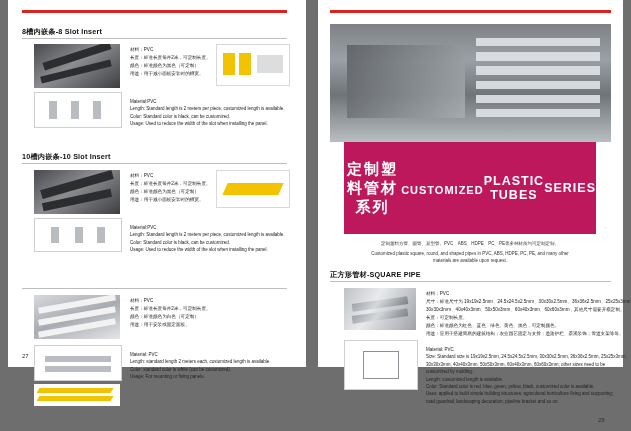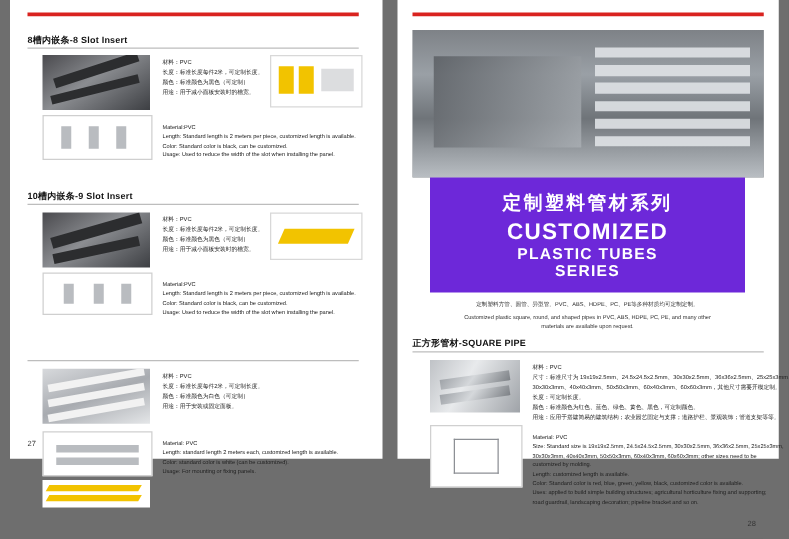--- a/index.html
+++ b/index.html
@@ -28,24 +28,24 @@
 
   .pagenum{position:absolute;bottom:8px;font-size:6px;color:#333;}
 
   
   .bigphoto{position:absolute;left:330px;top:24px;width:281px;height:118px;overflow:hidden;background:#8c8f93;}
   .bp-strip{position:absolute;left:0;top:0;width:100%;height:100%;
     background:linear-gradient(180deg,#7e8287 0%,#9aa0a6 30%,#6f7479 60%,#b9bec3 100%);}
   .bp-machine{position:absolute;left:6%;top:18%;width:42%;height:62%;background:linear-gradient(120deg,#5a5e63,#a9aeb3);opacity:.85;}
   .bp-tube{position:absolute;background:#dfe2e5;opacity:.9;}
 
-  .redblock{position:absolute;left:344px;top:142px;width:252px;height:92px;background:#6d28d9;
-    display:flex;flex-direction:column;align-items:center;justify-content:center;color:#fff;text-align:center;}
+  .redblock{position:absolute;left:344px;top:142px;width:252px;height:92px;background:#be185d;
+    display:flex;flex-direction:row;align-items:center;justify-content:center;color:#fff;text-align:center;}
   .redblock .cn{font-size:15px;font-weight:bold;letter-spacing:2px;}
-  .redblock .en1{font-size:18px;font-weight:bold;letter-spacing:1px;margin-top:3px;}
+  .redblock .en1{font-size:11px;font-weight:bold;letter-spacing:1px;margin-top:3px;}
   .redblock .en2{font-size:12.5px;font-weight:bold;letter-spacing:1px;}
   .redblock .en3{font-size:12.5px;font-weight:bold;letter-spacing:1px;}
 
   .rcap{position:absolute;left:344px;width:252px;font-size:4.5px;line-height:7px;color:#333;text-align:center;}
   .tube{position:absolute;background:linear-gradient(135deg,#9fa3a8,#d5d8db 45%,#7d8186);}
   .drawbox{position:absolute;background:#fff;border:1px solid #d0d0d0;}
 
   .yellowpart{position:absolute;background:#f2c300;}
   .gray-el{position:absolute;background:#b9bcc0;}
   .black-el{position:absolute;background:#2c2d2f;}
@@ -84,21 +84,21 @@
       <div class="gray-el" style="left:36px;top:8px;width:8px;height:18px;"></div>
       <div class="gray-el" style="left:58px;top:8px;width:8px;height:18px;"></div>
     </div>
     <div class="desc" style="left:122px;top:98px;">
       <div>Material:PVC</div>
       <div>Length: Standard length is 2 meters per piece, customized length is available.</div>
       <div>Color: Standard color is black, can be customized.</div>
       <div>Usage: Used to reduce the width of the slot when installing the panel.</div>
     </div>
 
-    <div class="sec-title" style="left:14px;top:152px;">10槽内嵌条-9 Slot Insert</div>
+    <div class="sec-title" style="left:14px;top:152px;">10槽内嵌条-10 Slot Insert</div>
     <div class="hr" style="left:14px;top:163px;width:265px;"></div>
 
     <div class="photo dark" style="left:26px;top:170px;width:86px;height:44px;">
       <div class="black-el" style="left:6px;top:10px;width:74px;height:9px;transform:rotate(-16deg);"></div>
       <div class="black-el" style="left:8px;top:26px;width:70px;height:8px;transform:rotate(-12deg);"></div>
     </div>
     <div class="spec" style="left:122px;top:172px;">
       <div>材料：PVC</div>
       <div>长度：标准长度每件2米，可定制长度。</div>
       <div>颜色：标准颜色为黑色（可定制）</div>

